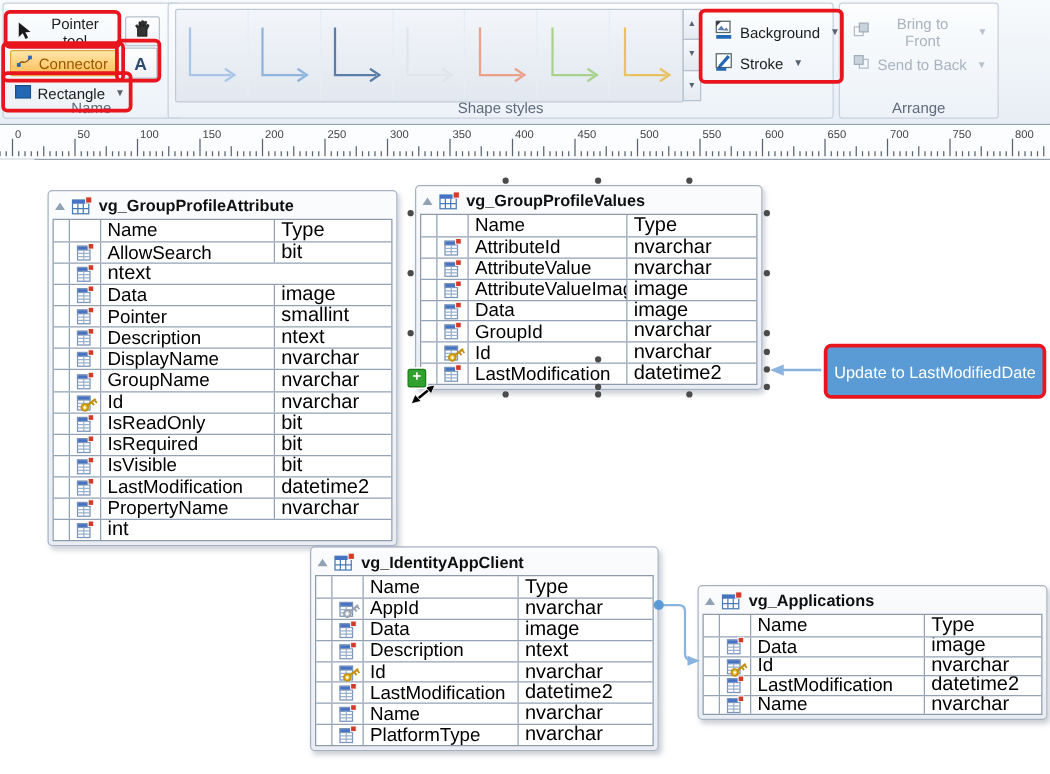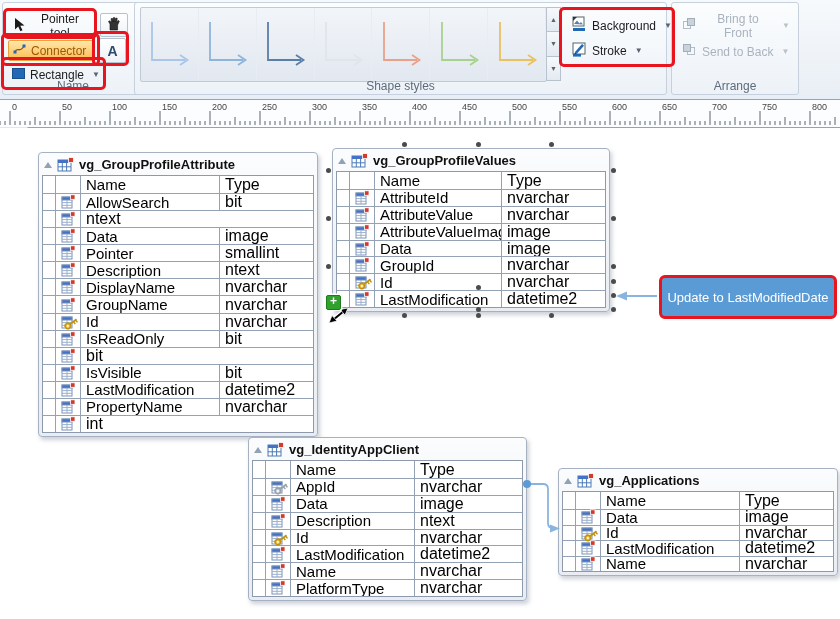--- a/index.html
+++ b/index.html
@@ -594,20 +594,21 @@
       <div class="c2">
         <svg width="15" height="16" viewBox="0 0 15 16">
     <rect x="1" y="3" width="10" height="11" fill="#fff" stroke="#7a93bb"></rect>
     <rect x="1" y="3" width="10" height="3" fill="#4472c4" stroke="#7a93bb"></rect>
     <line x1="6" y1="6" x2="6" y2="14" stroke="#9ab0cc"></line>
     <line x1="1" y1="8.6" x2="11" y2="8.6" stroke="#9ab0cc"></line>
     <line x1="1" y1="11.3" x2="11" y2="11.3" stroke="#9ab0cc"></line>
     <rect x="9.5" y="0.8" width="4.5" height="4.5" fill="#d23a2a" stroke="#fff" stroke-width="0.8"></rect>
             </svg>
       </div>
+      <div class="c3">IsRequired</div>
       <div class="c4" style="width:88px">bit</div>
     </div>
     <div class="trow">
       <div class="c1"></div>
       <div class="c2">
         <svg width="15" height="16" viewBox="0 0 15 16">
     <rect x="1" y="3" width="10" height="11" fill="#fff" stroke="#7a93bb"></rect>
     <rect x="1" y="3" width="10" height="3" fill="#4472c4" stroke="#7a93bb"></rect>
     <line x1="6" y1="6" x2="6" y2="14" stroke="#9ab0cc"></line>
     <line x1="1" y1="8.6" x2="11" y2="8.6" stroke="#9ab0cc"></line>

